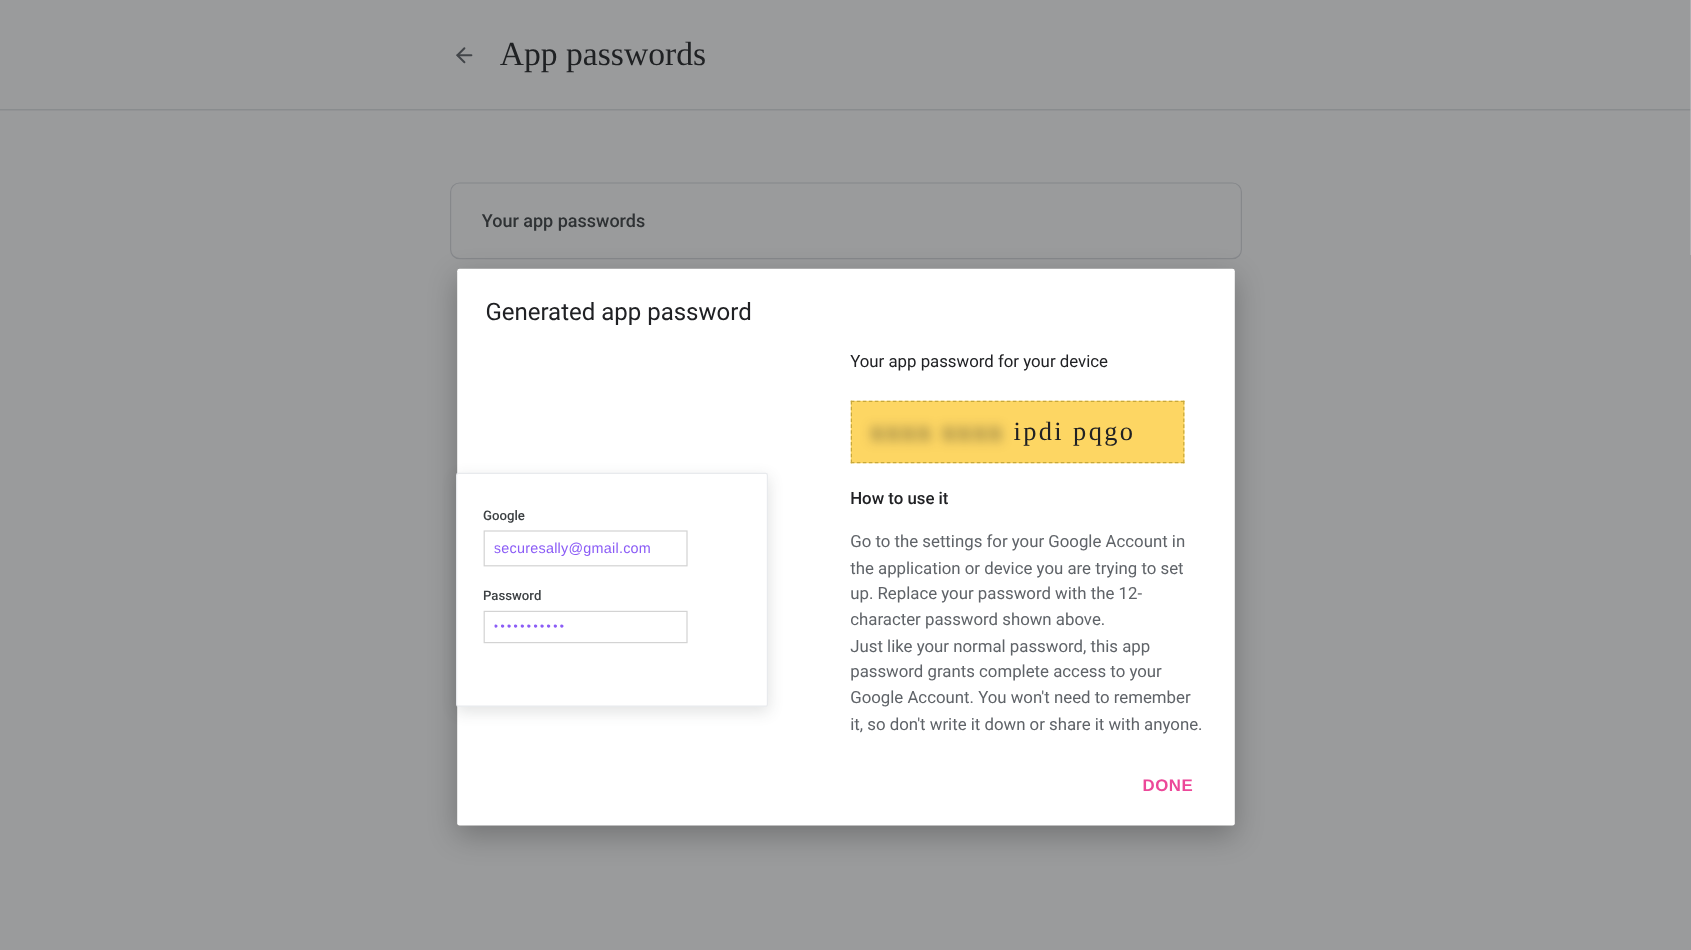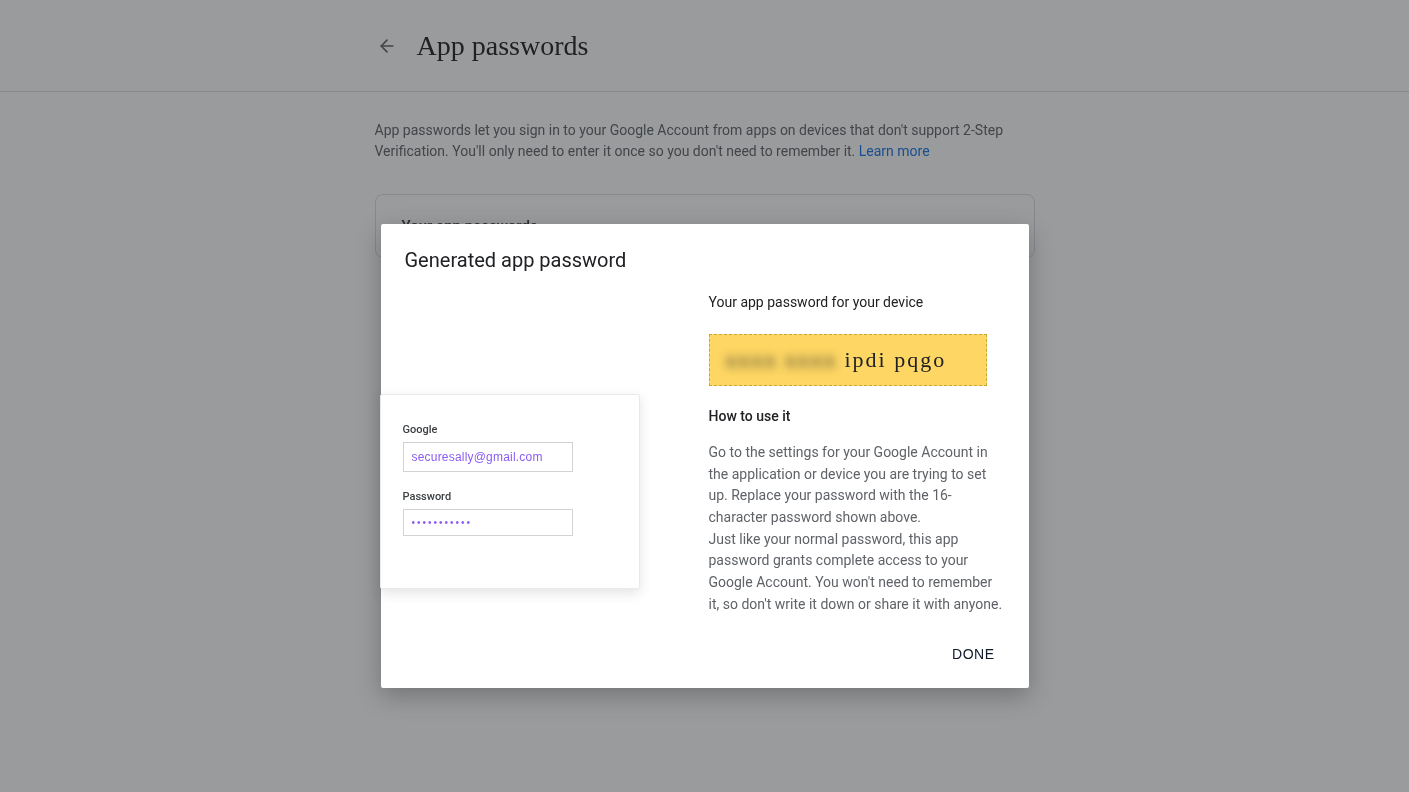--- a/index.html
+++ b/index.html
@@ -163,23 +163,23 @@
     line-height: 1.55;
   }
   .modal-actions {
     display: flex;
     justify-content: flex-end;
     margin-top: 22px;
   }
   .done-btn {
     background: none;
     border: none;
-    color: #0f172a;
-    font-size: 14px;
-    font-weight: 400;
+    color: #ec4899;
+    font-size: 14px;
+    font-weight: 700;
     letter-spacing: 0.5px;
     padding: 8px 10px;
     cursor: pointer;
   }
 </style>
 </head>
 <body>
 
 <div class="page">
   <div class="header">
@@ -188,23 +188,20 @@
         <svg width="20" height="20" viewBox="0 0 24 24" fill="none" stroke="#5f6368" stroke-width="2" stroke-linecap="round" stroke-linejoin="round">
             <line x1="19" y1="12" x2="5" y2="12"></line>
             <polyline points="12 19 5 12 12 5"></polyline>
           </svg>
       </span>
       <h1 class="page-title">App passwords</h1>
     </div>
   </div>
 
   <div class="content">
-    <p class="intro">
-      <span>App passwords let you sign in to your Google Account from apps on devices that don't support 2-Step Verification. You'll only need to enter it once so you don't need to remember it. </span><a class="learn-more">Learn more</a>
-    </p>
     <div class="card">
       <div class="card-header">Your app passwords</div>
     </div>
   </div>
 </div>
 
 <div class="scrim"></div>
 
 <div class="modal">
   <h2 class="modal-title">Generated app password</h2>
@@ -217,21 +214,21 @@
         <div class="ex-label">Password</div>
         <input class="ex-input pwd" type="text" readonly="" value="•••••••••••" style="">
       </div>
     </div>
 
     <div class="right-col">
       <div class="device-label">Your app password for your device</div>
       <div class="password-box"><span class="blur">xxxx xxxx</span><span> ipdi pqgo</span></div>
       <div class="howto-heading">How to use it</div>
       <p class="howto-text">
-        <span>Go to the settings for your Google Account in the application or device you are trying to set up. Replace your password with the 16-character password shown above.</span><br>
+        <span>Go to the settings for your Google Account in the application or device you are trying to set up. Replace your password with the 12-character password shown above.</span><br>
         <span>Just like your normal password, this app password grants complete access to your Google Account. You won't need to remember it, so don't write it down or share it with anyone.</span>
       </p>
     </div>
   </div>
 
   <div class="modal-actions">
     <button class="done-btn">DONE</button>
   </div>
 </div>
 

